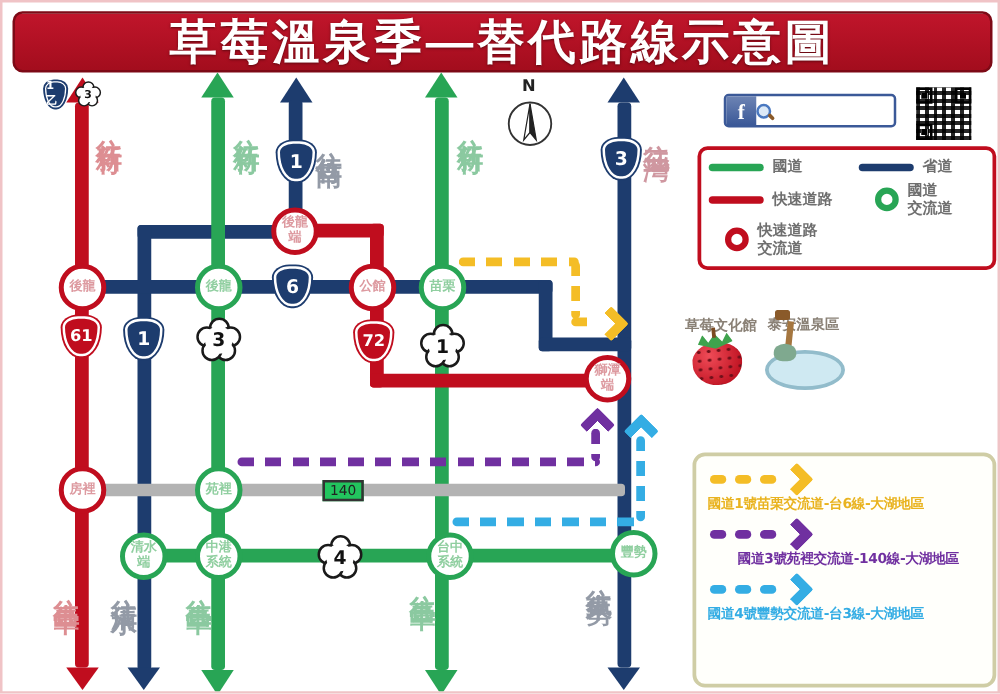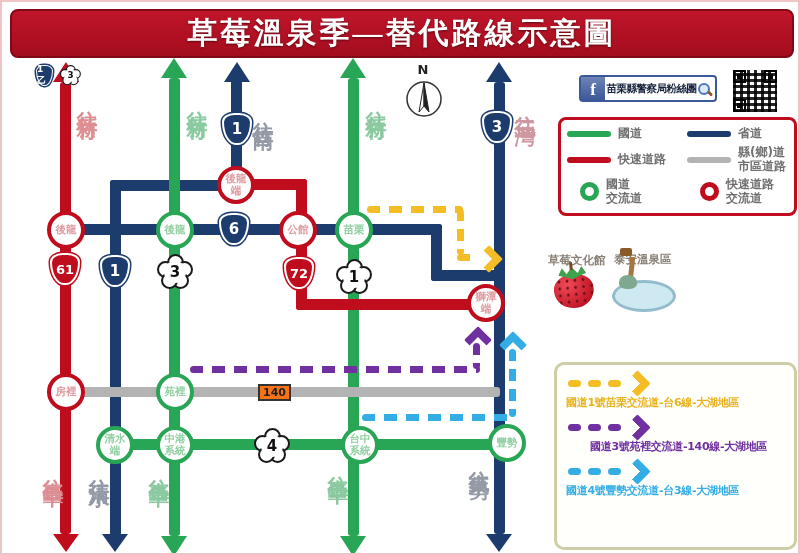--- a/index.html
+++ b/index.html
@@ -6,22 +6,22 @@
     --green:#28a555; --navy:#1d3c6e; --red:#c00d1e; --gray:#b3b3b3;
     --yellow:#f4bd26; --purple:#7030a0; --cyan:#34ade4;
   }
   html,body{margin:0;padding:0;background:#fff;}
   #stage{position:relative;width:800px;height:555px;background:#fff;overflow:hidden;
          border:2px solid #f0c3c6;box-sizing:border-box;
          font-family:"DejaVu Sans","Liberation Sans",sans-serif;}
   
   .banner{position:absolute;left:8px;top:7px;width:780px;height:45px;background:linear-gradient(#c0152b,#a30d1d);
           border:2px solid #7d0a16;border-radius:8px;display:flex;align-items:center;justify-content:center;}
-  .banner h1{margin:0;color:#fff;font-size:30px;font-weight:bold;letter-spacing:3px;
-             font-family:Liberation Serif, serif;text-shadow:0 1px 2px #5c0810;}
+  .banner h1{margin:0;color:#fff;font-size:38px;font-weight:bold;letter-spacing:3px;
+             font-family:Liberation Sans, sans-serif;text-shadow:0 1px 2px #5c0810;}
   
   .vline{position:absolute;width:11px;border-radius:3px;z-index:1;}
   .hline{position:absolute;height:11px;border-radius:3px;z-index:1;}
   .bg-green{background:var(--green);} .bg-navy{background:var(--navy);}
   .bg-red{background:var(--red);} .bg-gray{background:var(--gray);}
   .tri-up{position:absolute;width:0;height:0;border-left:13px solid transparent;border-right:13px solid transparent;z-index:1;}
   .tri-down{position:absolute;width:0;height:0;border-left:13px solid transparent;border-right:13px solid transparent;z-index:1;}
   .tri-up.green{border-bottom:20px solid var(--green);} .tri-down.green{border-top:20px solid var(--green);}
   .tri-up.navy{border-bottom:20px solid var(--navy);} .tri-down.navy{border-top:18px solid var(--navy);}
   .tri-up.red{border-bottom:20px solid var(--red);} .tri-down.red{border-top:18px solid var(--red);}
@@ -40,23 +40,23 @@
       font-size:10.5px;line-height:1.12;z-index:3;padding:2px;}
   .ic.red{border:4px solid var(--red);color:#dd9aa0;}
   .ic.green{border:4px solid var(--green);color:#90cfa0;}
   
   .shield{position:absolute;width:30px;height:32px;box-sizing:border-box;display:flex;align-items:center;
           justify-content:center;color:#fff;font-weight:bold;font-size:15px;z-index:3;
           border:2.5px solid #fff;border-radius:45% 45% 50% 50% / 30% 30% 78% 78%;}
   .shield.blue{background:var(--navy);box-shadow:0 0 0 1.5px var(--navy);}
   .shield.redsh{background:var(--red);box-shadow:0 0 0 1.5px var(--red);font-size:13px;}
   .shield.mini{width:17px;height:21px;font-size:9px;border-width:1.5px;}
-  .rectsh{position:absolute;width:33px;height:17px;background:#f97316;border:2px solid #333;color:#222;
+  .rectsh{position:absolute;width:33px;height:17px;background:#22c55e;border:2px solid #333;color:#222;
           box-sizing:border-box;display:flex;align-items:center;justify-content:center;
-          font-size:11px;font-weight:bold;z-index:3;}
+          font-size:11px;font-weight:normal;z-index:3;}
   
   .flower{position:absolute;width:36px;height:36px;z-index:3;}
   .flower i{position:absolute;width:17px;height:17px;box-sizing:border-box;background:#fff;
             border:2.5px solid #1a1a1a;border-radius:50%;}
   .flower .p1{left:9.5px;top:0;} .flower .p2{left:19px;top:7px;} .flower .p3{left:0;top:7px;}
   .flower .p4{left:15px;top:18px;} .flower .p5{left:4px;top:18px;}
   .flower b{position:absolute;left:7px;top:7px;width:22px;height:22px;background:#fff;border-radius:50%;
             display:flex;align-items:center;justify-content:center;font-size:15px;color:#111;}
   .flower.mini{transform:scale(0.58);transform-origin:top left;}
   
@@ -281,48 +281,40 @@
   <div class="compass">
     <svg width="44" height="46" viewBox="0 0 44 46">
       <circle cx="22" cy="23" r="17" fill="#fff" stroke="#333" stroke-width="1.5"></circle>
       <polygon points="22,7 17,36 22,30" fill="#fff" stroke="#222" stroke-width="1"></polygon>
       <polygon points="22,7 27,36 22,30" fill="#222" stroke="#222" stroke-width="1"></polygon>
     </svg>
   </div>
 
   <div class="fb">
     <div class="fb-logo">f</div>
-    <div class="fb-text">苗栗縣警察局粉絲團</div>
     <div class="mag"></div>
   </div>
   <div class="qr">
       <i class="tl"></i>
       <i class="tr"></i>
       <i class="bl"></i>
     </div>
 
   <div class="legend">
     <div class="lg-item">
       <span class="lg-line bg-green"></span>
       <span class="lg-label">國道</span>
     </div>
     <div class="lg-item">
       <span class="lg-line bg-navy"></span>
       <span class="lg-label">省道</span>
     </div>
     <div class="lg-item">
       <span class="lg-line bg-red"></span>
       <span class="lg-label">快速道路</span>
-    </div>
-    <div class="lg-item">
-      <span class="lg-line bg-gray"></span>
-      <span class="lg-label">
-        <span>縣(鄉)道</span><br>
-        <span>市區道路</span>
-      </span>
     </div>
     <div class="lg-item">
       <span class="lg-ring" style="border-color:var(--green);"></span>
       <span class="lg-label">
         <span>國道</span><br>
         <span>交流道</span>
       </span>
     </div>
     <div class="lg-item">
       <span class="lg-ring" style="border-color:var(--red);"></span>

